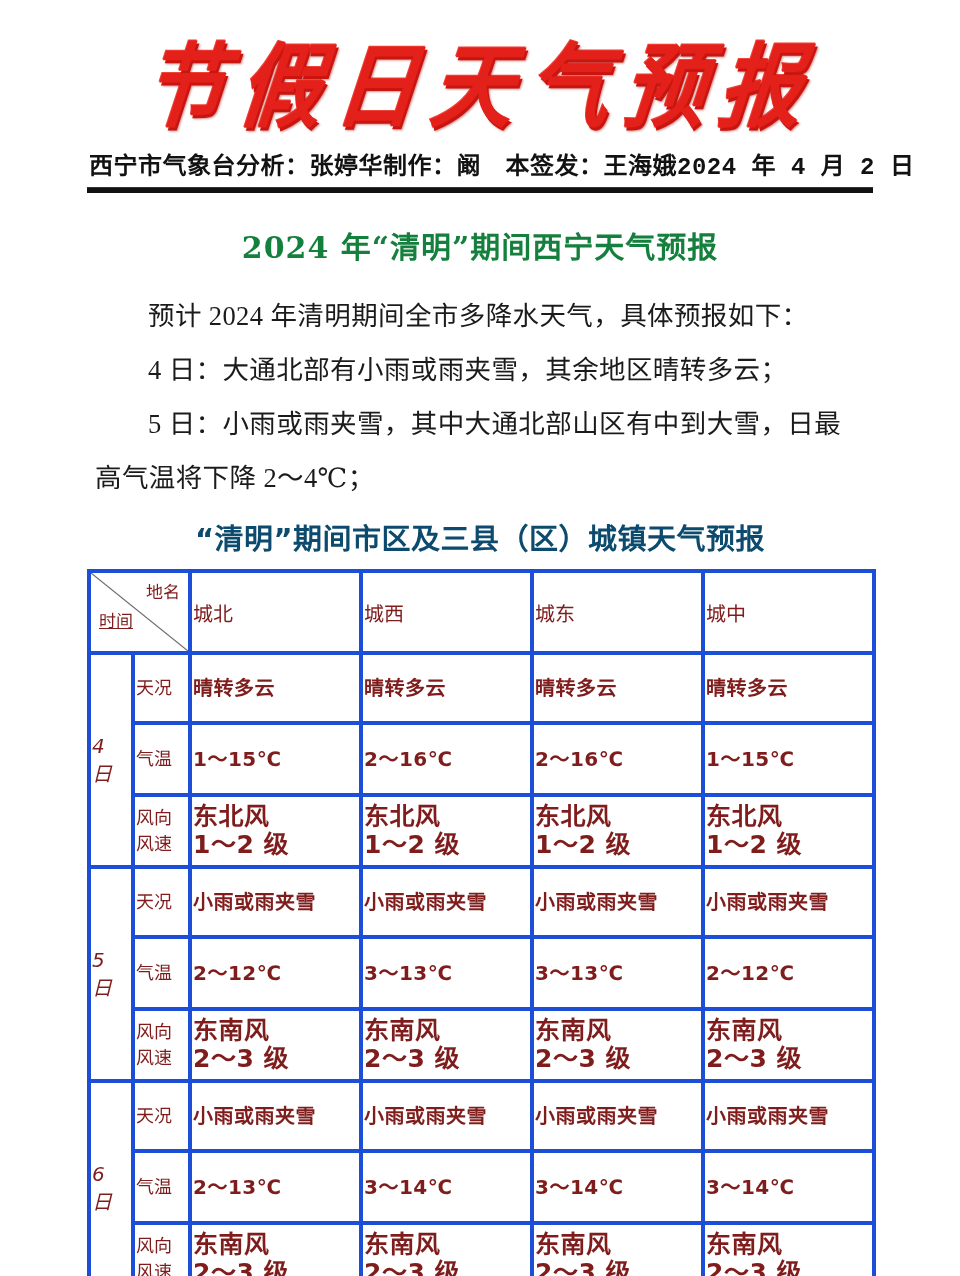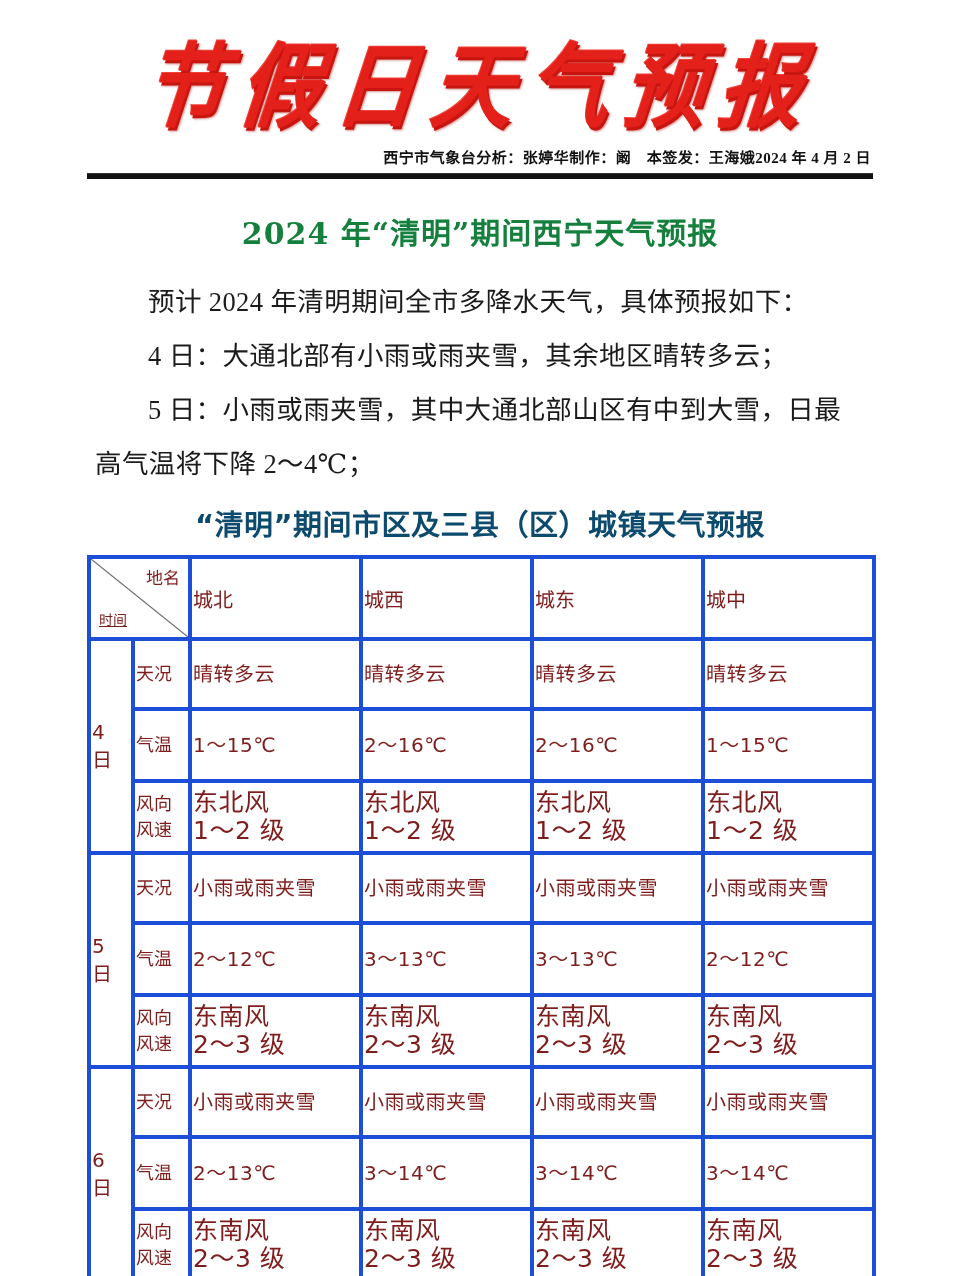--- a/index.html
+++ b/index.html
@@ -50,23 +50,23 @@
   }
 
   
   .byline-wrap {
     margin: 34px auto 0;
     width: 786px;
   }
   .byline {
     display: flex;
     align-items: baseline;
-    justify-content: flex-end;
-    font-family: Liberation Serif, serif;
-    font-size: 15px;
+    justify-content: flex-start;
+    font-family: Liberation Mono, monospace;
+    font-size: 24px;
     font-weight: 700;
     color: #121212;
     letter-spacing: 0.5px;
     white-space: nowrap;
     padding: 0 2px 5px 2px;
   }
   .byline .seg { display: inline-block; }
   .rule {
     height: 5px;
     background: #111111;
@@ -146,46 +146,47 @@
   }
   .hdr-corner .lbl-place {
     position: absolute;
     top: 5px;
     right: 8px;
     font-size: 17px;
     font-family: "DejaVu Sans", "Liberation Sans", sans-serif;
   }
   .hdr-corner .lbl-time {
     position: absolute;
-    bottom: 8px;
+    bottom: 19px;
     left: 8px;
-    font-size: 14px;
+    font-size: 17px;
     font-family: "DejaVu Sans", "Liberation Sans", sans-serif;
     text-decoration: underline;
   }
   td.city-head {
     font-size: 20px;
     height: 76px;
     font-family: "Liberation Sans", "DejaVu Sans", sans-serif;
   }
 
   td.day-cell {
     font-size: 20px;
     font-family: "Liberation Serif", "DejaVu Serif", serif;
     letter-spacing: 2px;
+    font-style: italic;
   }
   td.field-cell {
     font-size: 18px;
     line-height: 26px;
     font-family: "Liberation Sans", "DejaVu Sans", sans-serif;
     color: #2a2a2a;
   }
   td.val-cell {
     font-size: 20px;
-    font-weight: 400;
+    font-weight: 700;
     line-height: 28px;
     letter-spacing: 0.5px;
   }
   td.val-cell.wind { font-size: 25px; }
   tr.r-sky  td { height: 64px; }
   tr.r-temp td { height: 66px; }
   tr.r-wind td { height: 66px; }
 </style>
 </head>
 <body>

